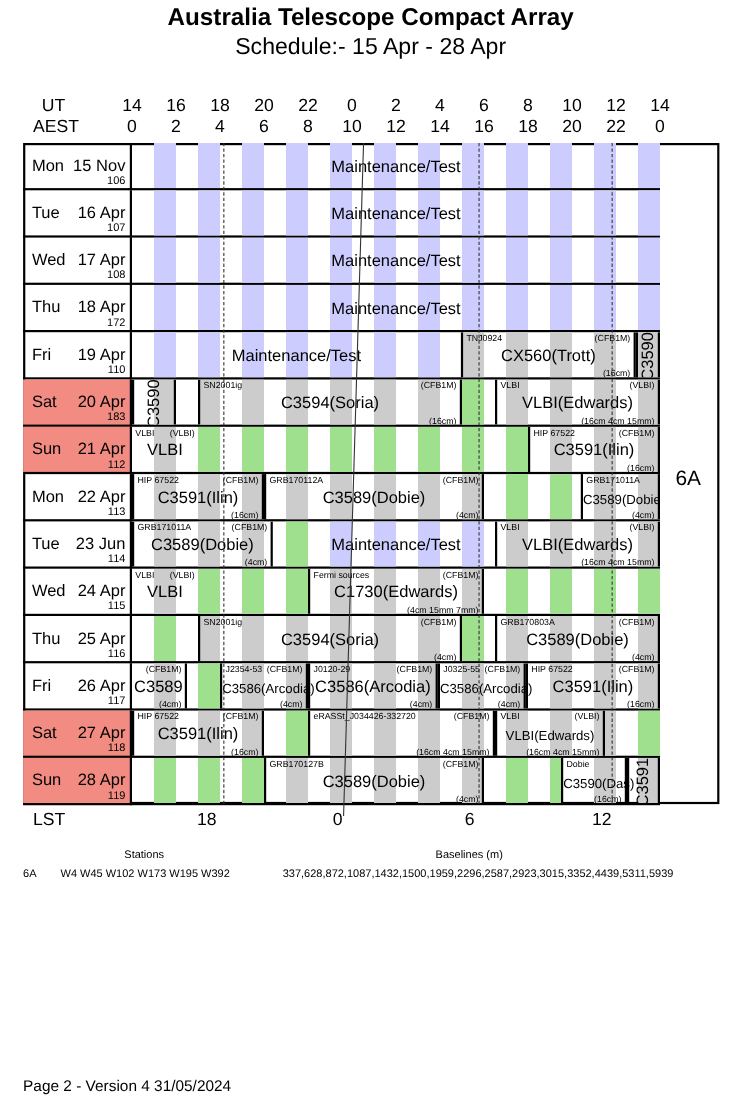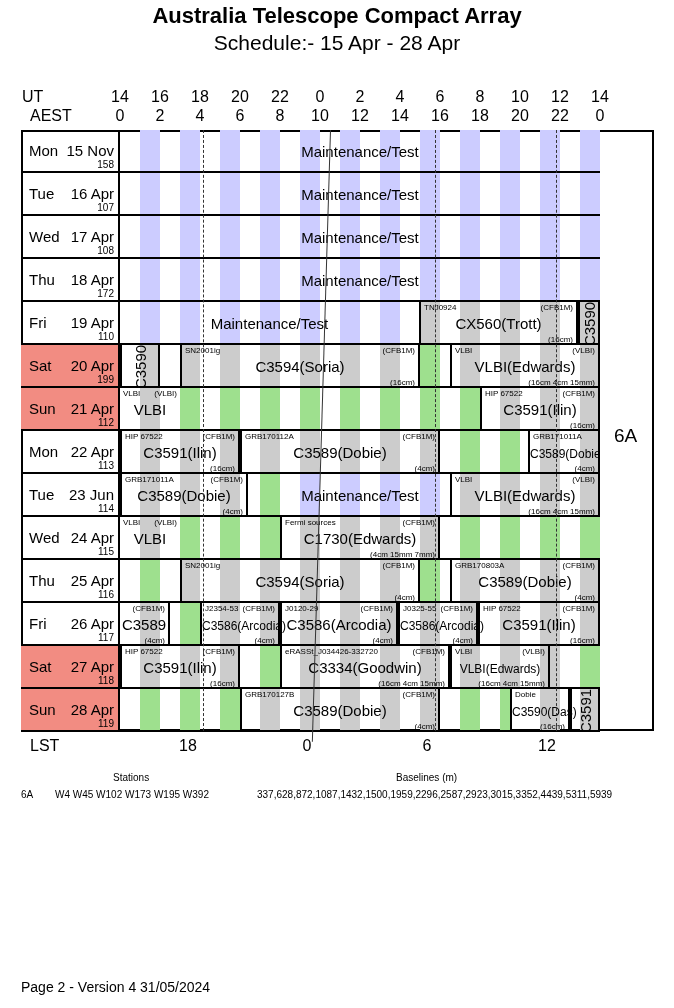--- a/index.html
+++ b/index.html
@@ -31,21 +31,21 @@
   .cfg-label{position:absolute;left:14px;top:295px;font-size:19px;}
   .lst{font-size:16px;}
   .small{font-size:10px;}
 </style>
 </head>
 <body>
 
 <div class="abs title">Australia Telescope Compact Array</div>
 <div class="abs subtitle">Schedule:- 15 Apr - 28 Apr</div>
 
-<div class="abs hdr-label" style="left:22px;top:88px">UT</div>
+<div class="abs hdr-label" style="left:38px;top:88px">UT</div>
 <div class="abs hdr-label" style="left:30px;top:107px">AEST</div>
 <div id="ut-ticks">
     <div class="abs tick" style="left: 100px; top: 88px;">14</div>
     <div class="abs tick" style="left: 140px; top: 88px;">16</div>
     <div class="abs tick" style="left: 180px; top: 88px;">18</div>
     <div class="abs tick" style="left: 220px; top: 88px;">20</div>
     <div class="abs tick" style="left: 260px; top: 88px;">22</div>
     <div class="abs tick" style="left: 300px; top: 88px;">0</div>
     <div class="abs tick" style="left: 340px; top: 88px;">2</div>
     <div class="abs tick" style="left: 380px; top: 88px;">4</div>
@@ -69,21 +69,21 @@
     <div class="abs tick" style="left: 500px; top: 107px;">20</div>
     <div class="abs tick" style="left: 540px; top: 107px;">22</div>
     <div class="abs tick" style="left: 580px; top: 107px;">0</div>
   </div>
 
 <div id="grid" class="abs"></div>
 <div id="days">
     <div class="daycell" style="top: 130px;">
       <div class="dname">Mon</div>
       <div class="ddate">15 Nov</div>
-      <div class="dnum">158</div>
+      <div class="dnum">106</div>
     </div>
     <div class="daycell" style="top: 173px;">
       <div class="dname">Tue</div>
       <div class="ddate">16 Apr</div>
       <div class="dnum">107</div>
     </div>
     <div class="daycell" style="top: 216px;">
       <div class="dname">Wed</div>
       <div class="ddate">17 Apr</div>
       <div class="dnum">108</div>
@@ -94,21 +94,21 @@
       <div class="dnum">172</div>
     </div>
     <div class="daycell" style="top: 302px;">
       <div class="dname">Fri</div>
       <div class="ddate">19 Apr</div>
       <div class="dnum">110</div>
     </div>
     <div class="daycell we" style="top: 345px;">
       <div class="dname">Sat</div>
       <div class="ddate">20 Apr</div>
-      <div class="dnum">199</div>
+      <div class="dnum">183</div>
     </div>
     <div class="daycell we" style="top: 388px;">
       <div class="dname">Sun</div>
       <div class="ddate">21 Apr</div>
       <div class="dnum">112</div>
     </div>
     <div class="daycell" style="top: 431px;">
       <div class="dname">Mon</div>
       <div class="ddate">22 Apr</div>
       <div class="dnum">113</div>
@@ -460,21 +460,20 @@
       <div class="stripe" style="left: 380px; width: 20px; background: rgb(204, 204, 204);"></div>
       <div class="stripe" style="left: 420px; width: 20px; background: rgb(204, 204, 204);"></div>
       <div class="stripe" style="left: 460px; width: 20px; background: rgb(158, 224, 142);"></div>
       <div class="block" style="left: 0px; width: 120px;">
         <div class="bmain">C3591(Ilin)</div>
         <div class="btl">HIP 67522</div>
         <div class="btr">(CFB1M)</div>
         <div class="bbr">(16cm)</div>
       </div>
       <div class="block" style="left: 160px; width: 170px;">
-        <div class="bmain">C3334(Goodwin)</div>
         <div class="btl">eRASSt_J034426-332720</div>
         <div class="btr">(CFB1M)</div>
         <div class="bbr">(16cm 4cm 15mm)</div>
       </div>
       <div class="block" style="left: 330px; width: 100px;">
         <div class="bmain sm">VLBI(Edwards)</div>
         <div class="btl">VLBI</div>
         <div class="btr">(VLBI)</div>
         <div class="bbr">(16cm 4cm 15mm)</div>
       </div>

